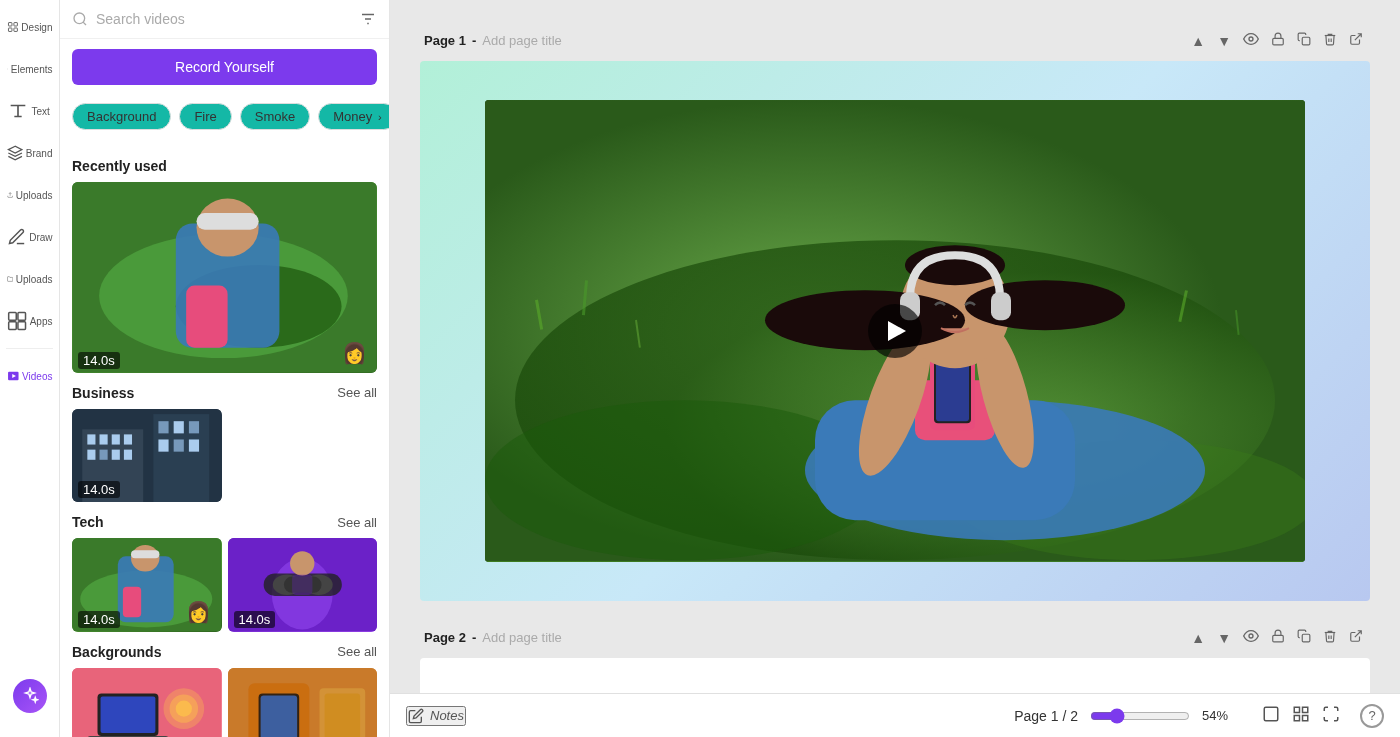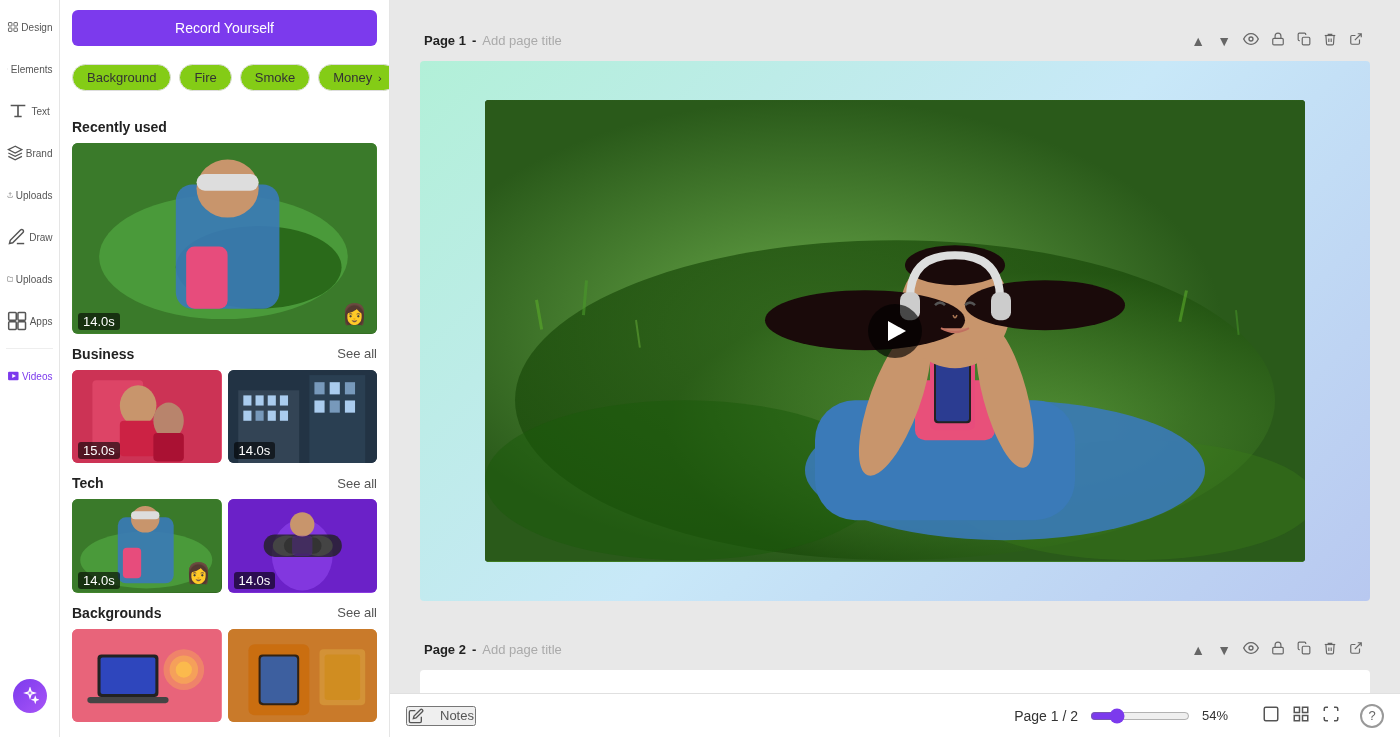--- a/index.html
+++ b/index.html
@@ -95,21 +95,21 @@
       scrollbar-width: none;
     }
     .filter-chips::-webkit-scrollbar { display: none; }
     .chip {
       padding: 5px 14px;
       border: 1px solid #ddd;
       border-radius: 20px;
       font-size: 13px;
       cursor: pointer;
       white-space: nowrap;
-      background: #84cc16;
+      background: #14b8a6;
       color: #333;
     }
 
     .panel-scroll {
       overflow-y: auto;
       flex: 1;
       padding: 8px 12px;
       scrollbar-width: thin;
     }
 
@@ -164,21 +164,21 @@
       background: #e8e8e8;
       overflow: hidden;
     }
 
     .canvas-container {
       flex: 1;
       overflow-y: auto;
       padding: 20px 30px;
       display: flex;
       flex-direction: column;
-      gap: 12px;
+      gap: 0;
     }
 
     .page-section {
       margin-bottom: 0;
     }
 
     .page-header {
       display: flex;
       align-items: center;
       justify-content: space-between;
@@ -266,24 +266,25 @@
       display: flex;
       align-items: center;
       padding: 0 16px;
       gap: 12px;
       font-size: 13px;
       color: #555;
     }
     .notes-btn {
       display: flex;
       align-items: center;
-      gap: 16px;
+      gap: 6px;
       cursor: pointer;
       color: #555;
       font-size: 13px;
+      font-style: italic;
     }
     .page-indicator {
       margin-left: auto;
       font-size: 14px;
       color: #333;
       font-weight: 500;
     }
     .zoom-slider {
       display: flex;
       align-items: center;
@@ -474,20 +475,32 @@
       <svg viewBox="0 0 24 24" width="18" height="18" fill="none" stroke="#fff" stroke-width="2">
         <path d="M12 2l1.5 4.5L18 8l-4.5 1.5L12 14l-1.5-4.5L6 8l4.5-1.5z"></path>
         <path d="M19 14l.75 2.25L22 17l-2.25.75L19 20l-.75-2.25L16 17l2.25-.75z"></path>
       </svg>
     </button>
   </div>
 </div>
 
 <div class="video-panel">
 
+  <div class="search-bar">
+    <svg width="16" height="16" viewBox="0 0 24 24" fill="none" stroke="#aaa" stroke-width="2">
+      <circle cx="11" cy="11" r="8"></circle>
+        <path d="M21 21l-4.35-4.35"></path>
+    </svg>
+    <input type="text" placeholder="Search videos" style="">
+    <svg width="18" height="18" viewBox="0 0 24 24" fill="none" stroke="#666" stroke-width="2">
+      <line x1="4" y1="6" x2="20" y2="6"></line>
+        <line x1="8" y1="12" x2="16" y2="12"></line>
+        <line x1="11" y1="18" x2="13" y2="18"></line>
+    </svg>
+  </div>
 
   <button class="record-btn">Record Yourself</button>
 
   <div class="filter-chips">
     <div class="chip">Background</div>
     <div class="chip">Fire</div>
     <div class="chip">Smoke</div>
     <div class="chip">
       <span>Money</span>
       <span style="margin-left:2px;font-size:11px;">›</span>
@@ -512,31 +525,20 @@
         </svg>
         <span class="duration">14.0s</span>
       </div>
     </div>
 
     <div class="section-header">
       <span class="section-title">Business</span>
       <span class="see-all">See all</span>
     </div>
     <div class="video-grid">
-      <div class="video-thumb thumb-woman-red">
-        <svg width="100%" height="100%" viewBox="0 0 147 92" xmlns="http://www.w3.org/2000/svg">
-          <rect width="147" height="92" fill="#cc3355"></rect>
-          <rect x="20" y="10" width="50" height="72" rx="4" fill="#ee5577" opacity="0.5"></rect>
-          <ellipse cx="65" cy="35" rx="18" ry="20" fill="#c8956c"></ellipse>
-          <rect x="47" y="50" width="36" height="35" rx="4" fill="#cc2244"></rect>
-          <ellipse cx="95" cy="50" rx="15" ry="18" fill="#b8846c"></ellipse>
-          <rect x="80" y="62" width="30" height="28" rx="4" fill="#aa1133"></rect>
-        </svg>
-        <span class="duration">15.0s</span>
-      </div>
       <div class="video-thumb thumb-building">
         <svg width="100%" height="100%" viewBox="0 0 147 92" xmlns="http://www.w3.org/2000/svg">
           <rect width="147" height="92" fill="#223344"></rect>
           <rect x="10" y="20" width="60" height="72" fill="#334455"></rect>
           <rect x="15" y="25" width="8" height="10" fill="#aaccee"></rect>
           <rect x="27" y="25" width="8" height="10" fill="#aaccee"></rect>
           <rect x="39" y="25" width="8" height="10" fill="#aaccee"></rect>
           <rect x="51" y="25" width="8" height="10" fill="#aaccee"></rect>
           <rect x="15" y="40" width="8" height="10" fill="#aaccee"></rect>
           <rect x="27" y="40" width="8" height="10" fill="#7799bb"></rect>

